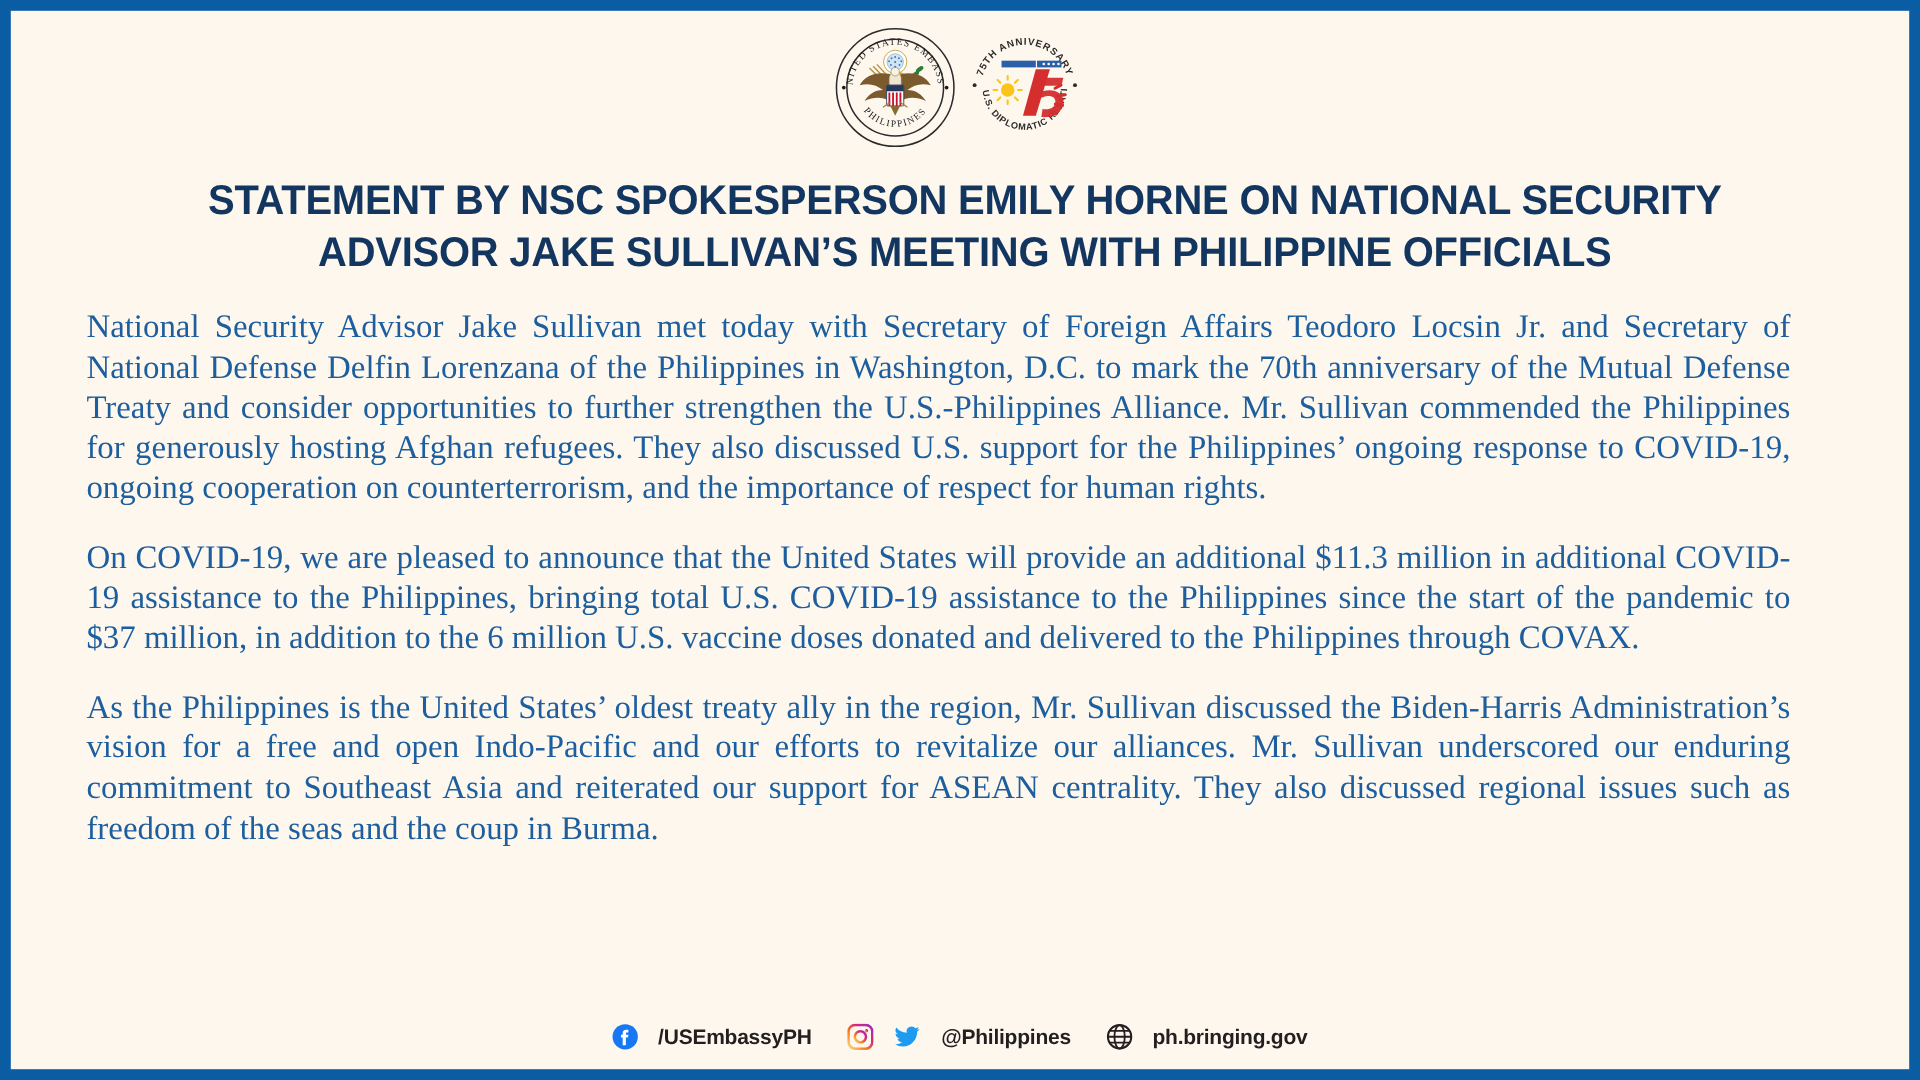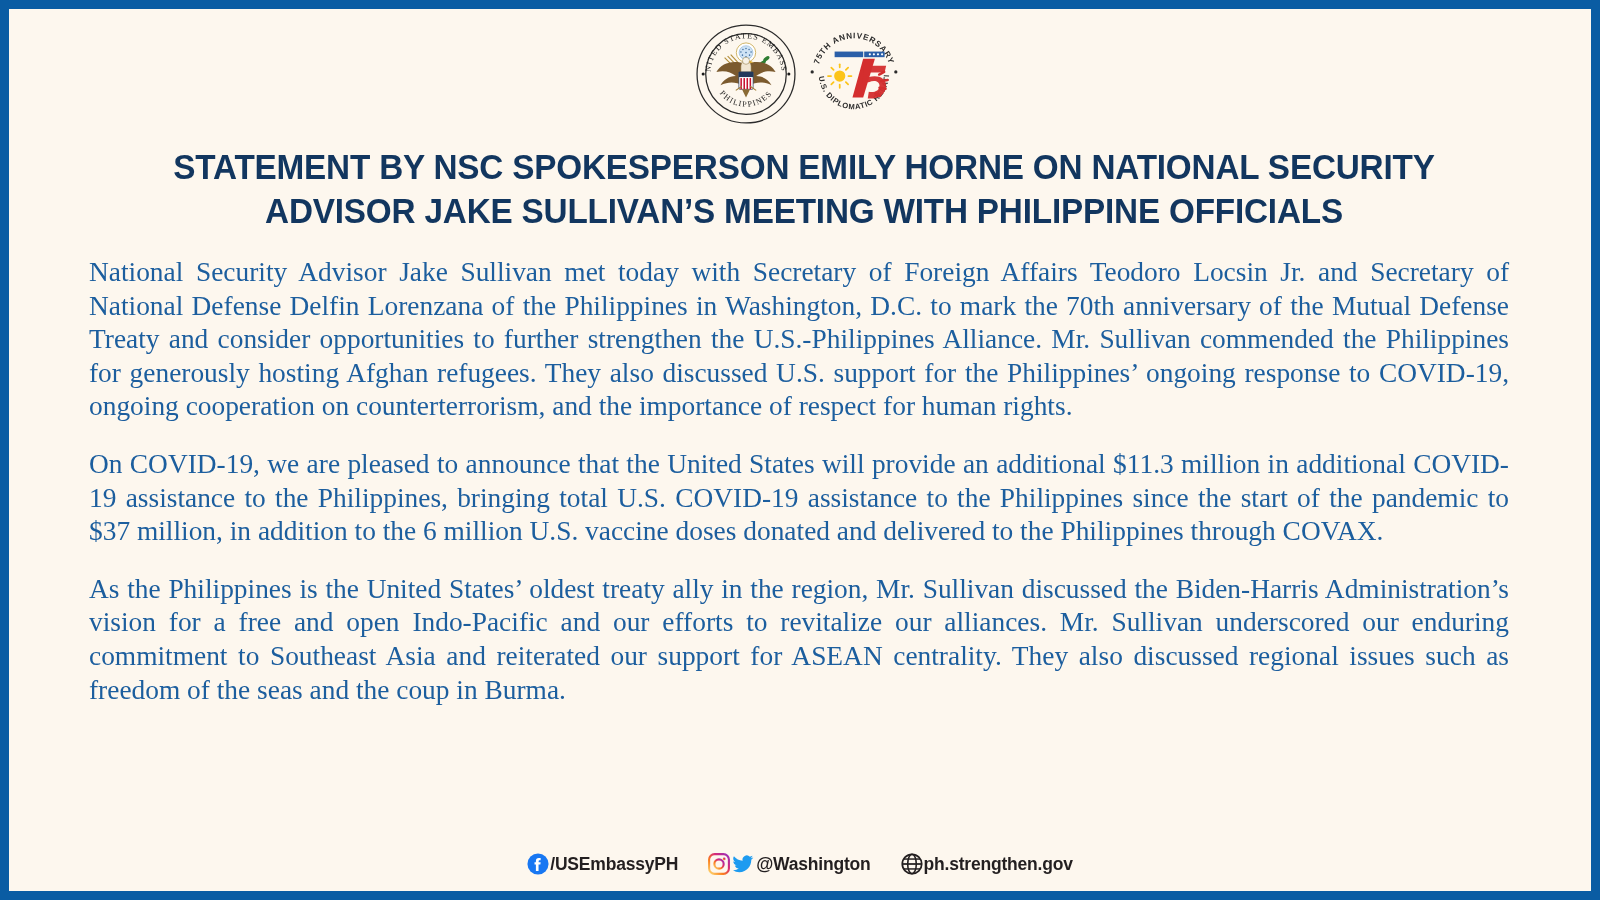--- a/index.html
+++ b/index.html
@@ -57,21 +57,21 @@
     font-size: 34.5px;
     line-height: 44px;
     letter-spacing: -0.2px;
     transform: scaleX(0.965);
     transform-origin: center top;
   }
 
   
   #body-copy {
     position: absolute;
-    left: 80px;
+    left: 63px;
     top: 247px;
     width: 1420px;
     color: #1c5e9e;
     font-family: "Liberation Serif", serif;
     font-size: 27.4px;
     line-height: 33.6px;
     text-align: justify;
     text-justify: inter-word;
   }
   #body-copy p {
@@ -90,21 +90,21 @@
     justify-content: center;
     gap: 30px;
     color: #231f20;
     font-family: "Liberation Sans", sans-serif;
     font-size: 17.5px;
     font-weight: bold;
   }
   .foot-group {
     display: flex;
     align-items: center;
-    gap: 1px;
+    gap: 16px;
     margin-top: 45px;
   }
   .foot-label { white-space: nowrap; letter-spacing: -0.2px; }
   .ic { display: block; flex: 0 0 auto; }
 </style>
 </head>
 <body>
 
 <div id="page">
   <div id="canvas">
@@ -261,30 +261,30 @@
               <stop offset="100%" stop-color="#962fbf"></stop>
             </linearGradient>
           </defs>
           <rect x="1.2" y="1.2" width="21.6" height="21.6" rx="6" fill="none" stroke="url(#igGrad)" stroke-width="2.3"></rect>
           <circle cx="12" cy="12" r="5.1" fill="none" stroke="url(#igGrad)" stroke-width="2.3"></circle>
           <circle cx="17.6" cy="6.5" r="1.5" fill="url(#igGrad)"></circle>
         </svg>
         <svg class="ic" width="24" height="22" viewBox="0 0 24 24" aria-hidden="true">
           <path d="M23 4.9c-.8.4-1.7.6-2.6.8 1-.6 1.7-1.5 2-2.6-.9.5-1.9.9-2.9 1.1a4.6 4.6 0 0 0-7.9 4.2A13 13 0 0 1 2.1 3.6a4.6 4.6 0 0 0 1.4 6.1c-.7 0-1.5-.2-2.1-.6 0 2.2 1.6 4.1 3.7 4.5-.6.2-1.3.2-2 .1a4.6 4.6 0 0 0 4.3 3.2A9.2 9.2 0 0 1 1 18.8a13 13 0 0 0 7 2.1c8.4 0 13-7 13-13v-.6c.9-.7 1.6-1.5 2.2-2.4z" fill="#1d9bf0"></path>
         </svg>
-        <span class="foot-label">@Washington</span>
+        <span class="foot-label">@Philippines</span>
       </div>
 
       <div class="foot-group">
         <svg class="ic" width="22" height="22" viewBox="0 0 24 24" aria-hidden="true">
           <circle cx="12" cy="12" r="10.6" fill="none" stroke="#231f20" stroke-width="1.9"></circle>
           <ellipse cx="12" cy="12" rx="4.7" ry="10.6" fill="none" stroke="#231f20" stroke-width="1.7"></ellipse>
           <line x1="1.6" y1="12" x2="22.4" y2="12" stroke="#231f20" stroke-width="1.9"></line>
           <line x1="3.3" y1="6.6" x2="20.7" y2="6.6" stroke="#231f20" stroke-width="1.6"></line>
           <line x1="3.3" y1="17.4" x2="20.7" y2="17.4" stroke="#231f20" stroke-width="1.6"></line>
         </svg>
-        <span class="foot-label">ph.strengthen.gov</span>
+        <span class="foot-label">ph.bringing.gov</span>
       </div>
 
     </div>
 
   </div>
 </div>
 
 </body></html>

